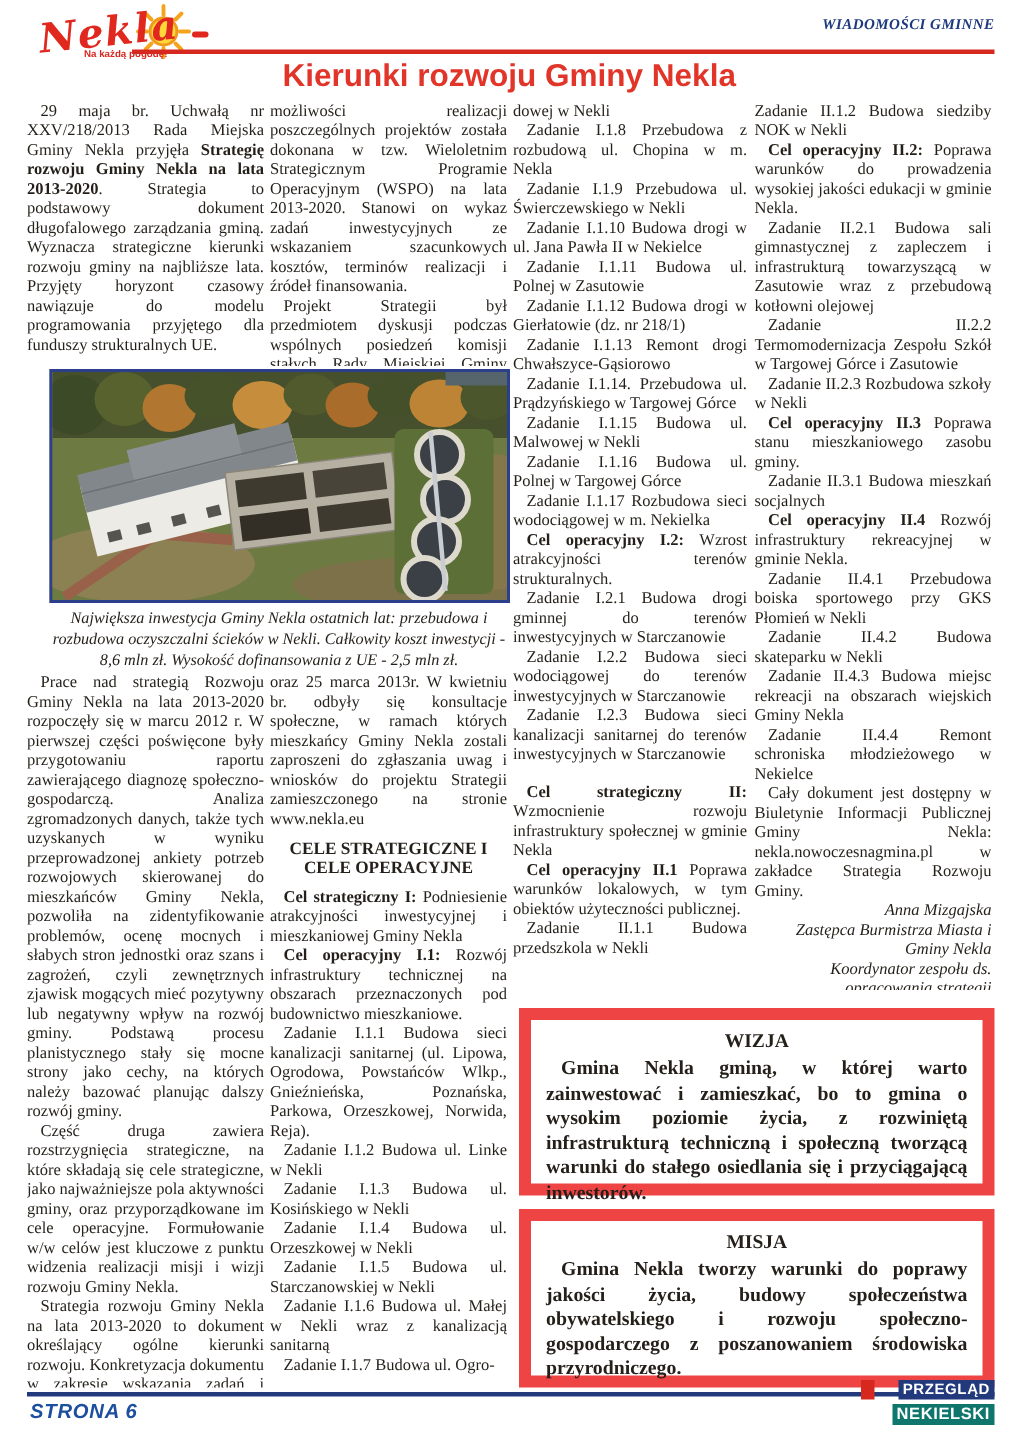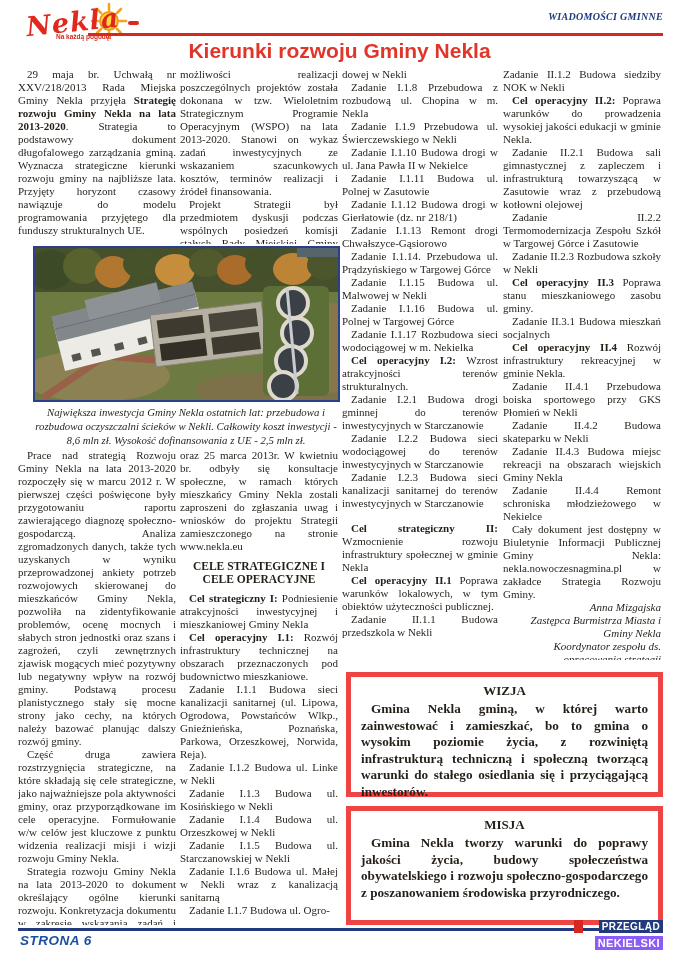--- a/index.html
+++ b/index.html
@@ -59,39 +59,39 @@
   }
   .photo svg { display:block; width:100%; height:100%; }
   .caption {
     position:absolute; left:28px; top:405px; width:316px;
     font-style:italic; text-align:center; font-size:10.8px; line-height:14px;
   }
 
   
   .box {
     position:absolute; left:346px; width:317px; background:#fff;
-    border:5px solid #ef4444; padding:6px 10px 8px;
+    border:8px solid #ef4444; padding:6px 10px 8px;
   }
   .box-title { text-align:center; font-weight:bold; font-size:13px; margin-bottom:2px; }
   .box-text  { font-weight:bold; font-size:13.2px; line-height:16.6px; text-align:justify; text-indent:10px; }
   .wizja { top:672px; height:125px; }
   .misja { top:806px; height:119px; }
 
   
   .footer-rule { position:absolute; left:18px; width:645px; top:928px; height:2.5px; background:#223a7c; }
   .page-label {
     position:absolute; left:20px; top:933px;
     font-family:"Liberation Sans",sans-serif; font-weight:bold; font-style:italic;
     font-size:13.5px; color:#1d4f9f; letter-spacing:0.5px;
   }
   .brand { position:absolute; right:16px; top:920px; text-align:right; font-family:"Liberation Sans",sans-serif; }
   .brand-row { display:flex; align-items:center; justify-content:flex-end; gap:16px; }
   .brand-icon { width:9px; height:13px; background:#d7281f; display:inline-block; }
   .brand-line1 { background:#223a7c; color:#fff; font-weight:bold; font-size:10px; padding:1px 3px; letter-spacing:0.4px; }
-  .brand-line2 { background:#8b5cf6; color:#fff; font-weight:bold; font-size:11px; padding:1px 3px; margin-top:1px; display:inline-block; letter-spacing:0.4px; }
+  .brand-line2 { background:#0f766e; color:#fff; font-weight:bold; font-size:11px; padding:1px 3px; margin-top:1px; display:inline-block; letter-spacing:0.4px; }
 </style>
 </head>
 <body>
 
 <div class="page">
 
   <div class="logo">
     <svg class="sun" width="38" height="38" viewBox="0 0 38 38">
       <g stroke="#f5a51d" stroke-width="2.6" stroke-linecap="round">
         <line x1="19" y1="2" x2="19" y2="8"></line>

